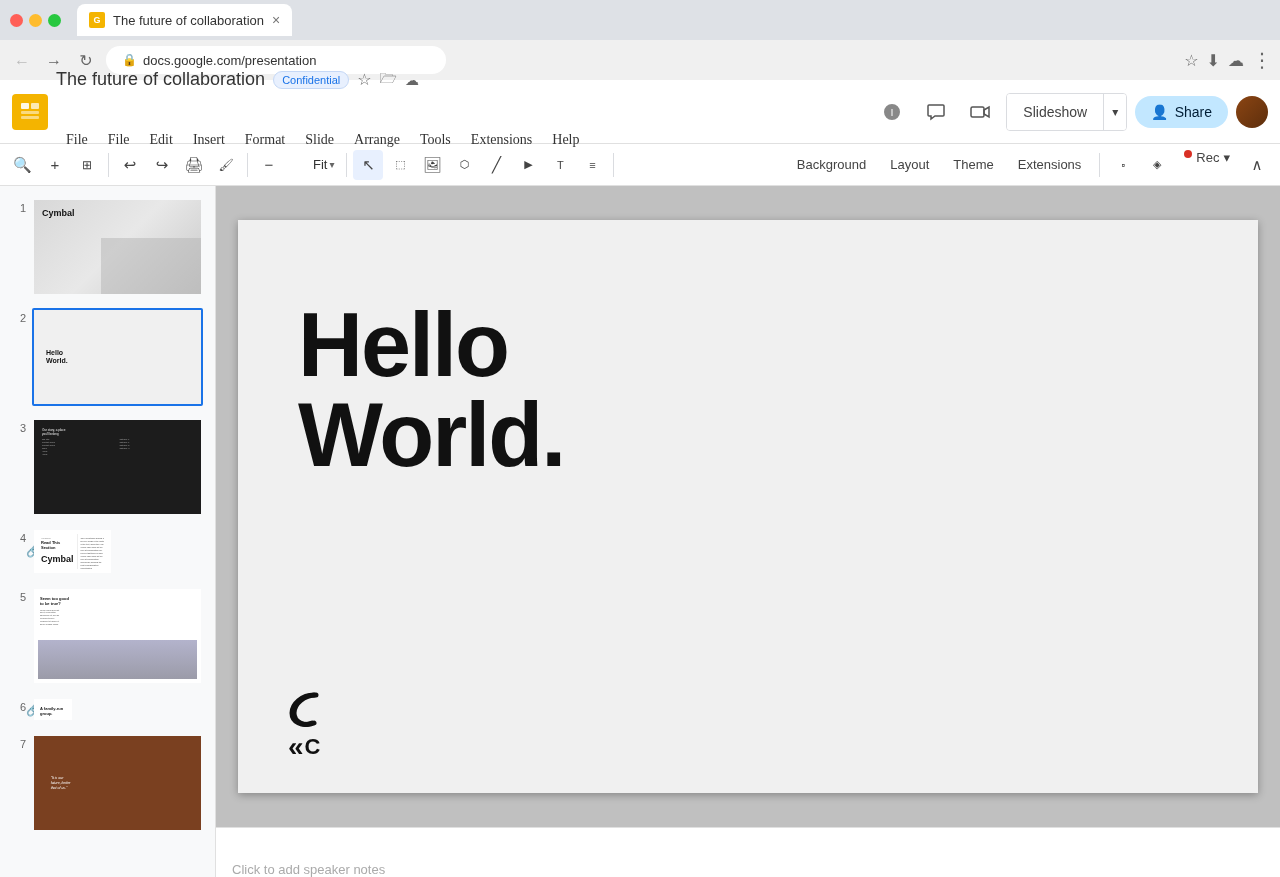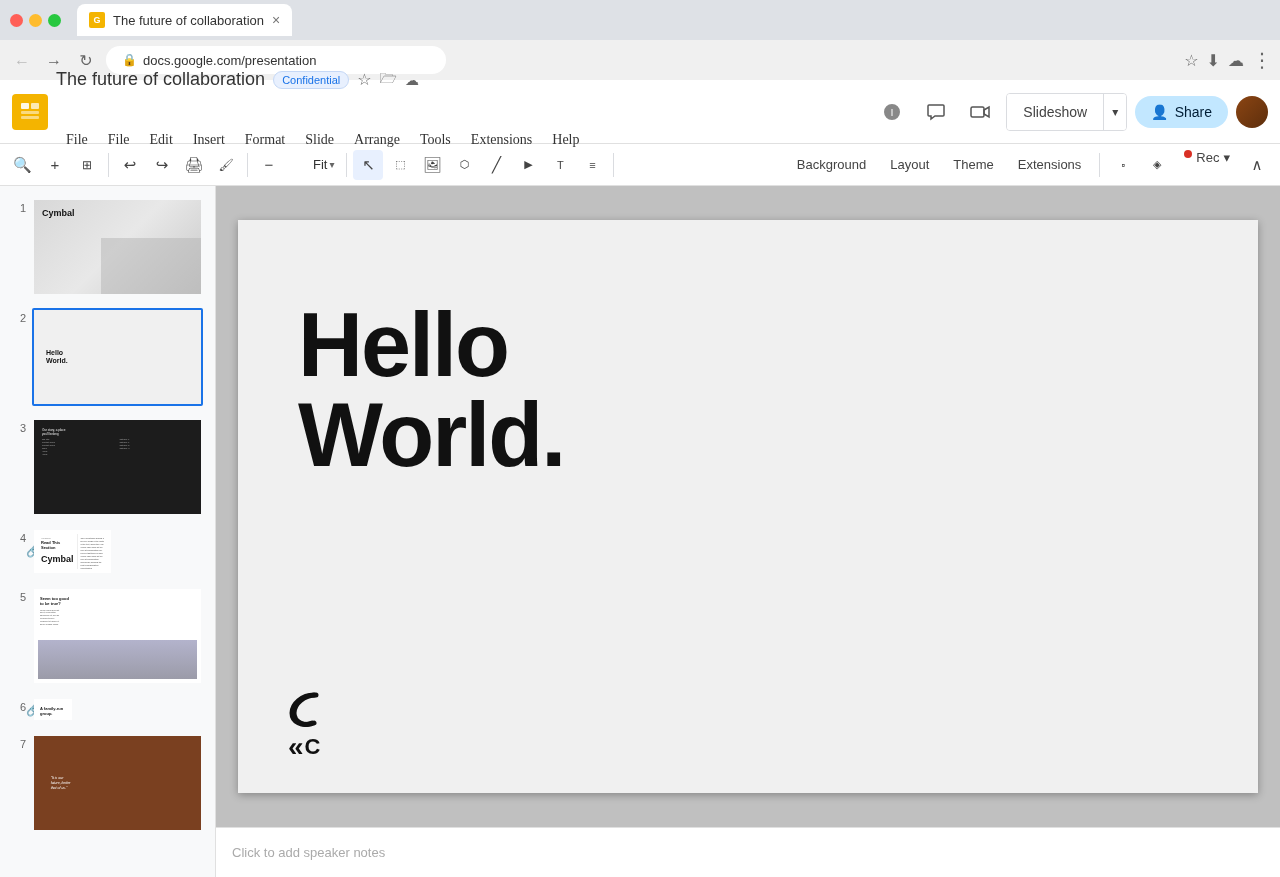--- a/index.html
+++ b/index.html
@@ -86,21 +86,21 @@
 
     
     .canvas-area { flex: 1; background: #c0c0c0; display: flex; flex-direction: column; }
     .canvas-scroll { flex: 1; display: flex; align-items: center; justify-content: center; padding: 20px; overflow: auto; }
     .slide-canvas { background: #f0f0f0; width: 1020px; max-width: 100%; aspect-ratio: 16/9; position: relative; display: flex; align-items: flex-start; justify-content: flex-start; box-shadow: 0 2px 8px rgba(0,0,0,0.3); }
     .slide-content { padding: 80px 60px; }
     .slide-main-text { font-size: 90px; font-weight: 800; color: #111; line-height: 1.0; letter-spacing: -2px; }
     .slide-logo-bottom { position: absolute; bottom: 30px; left: 50px; }
 
     
-    .speaker-notes { background: white; height: 50px; border-top: 1px solid #e0e0e0; display: flex; align-items: center; padding: 0 16px; }
+    .speaker-notes { background: white; height: 50px; border-top: 1px solid #e0e0e0; display: flex; align-items: flex-end; padding: 0 16px; }
     .speaker-notes-text { font-size: 13px; color: #aaa; }
 
     
     .thumb-slide { width: 100%; height: 100%; position: relative; }
 
     
     .s1 { background: linear-gradient(135deg, #d8d8d8 0%, #e8e8e8 50%, #c8c8c8 100%); }
 
     
     .s2 { background: #f0f0f0; display: flex; align-items: center; justify-content: flex-start; padding: 12px; }

